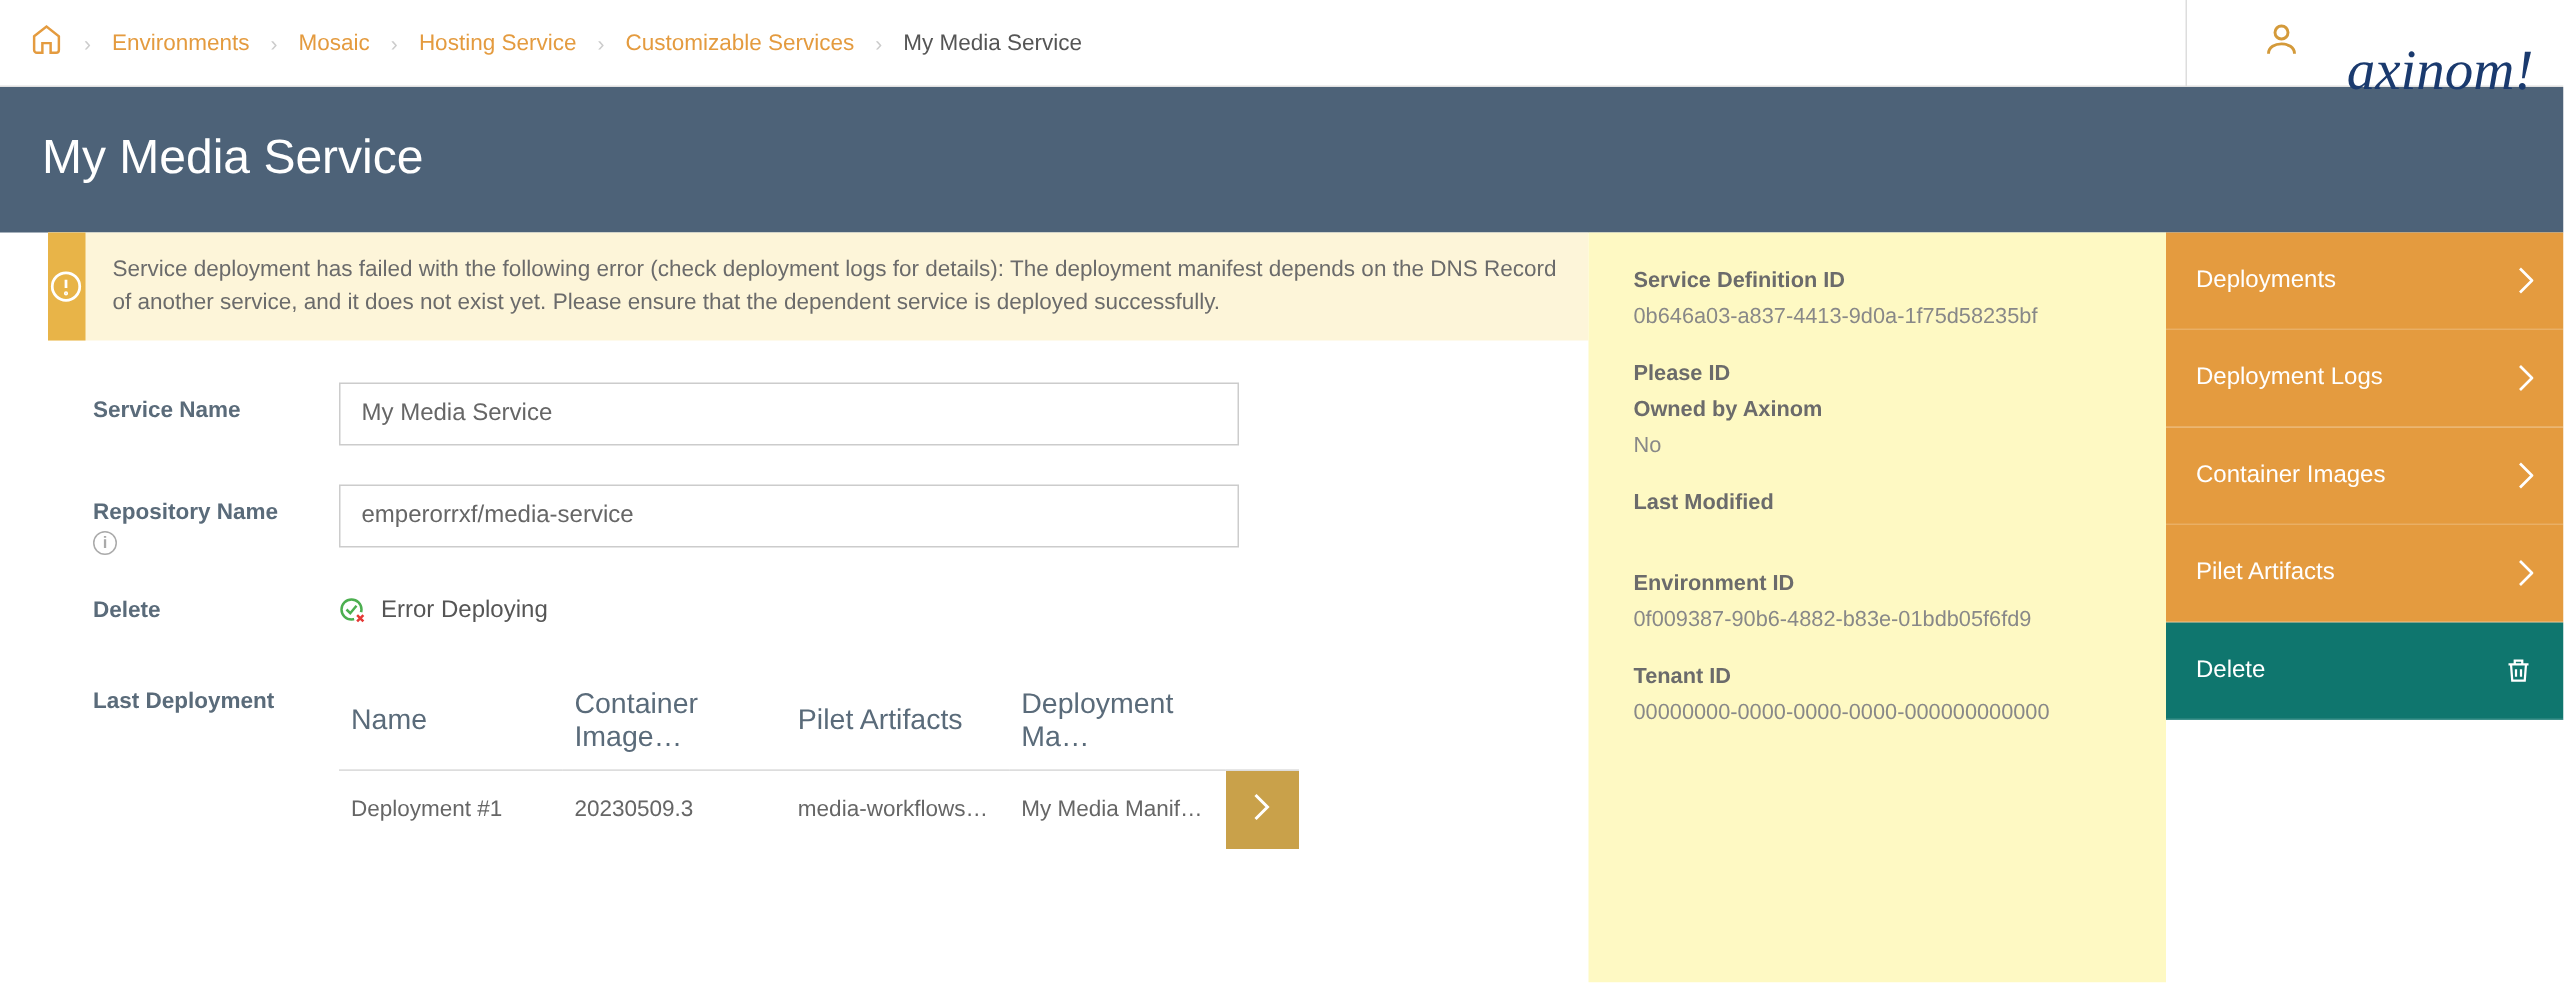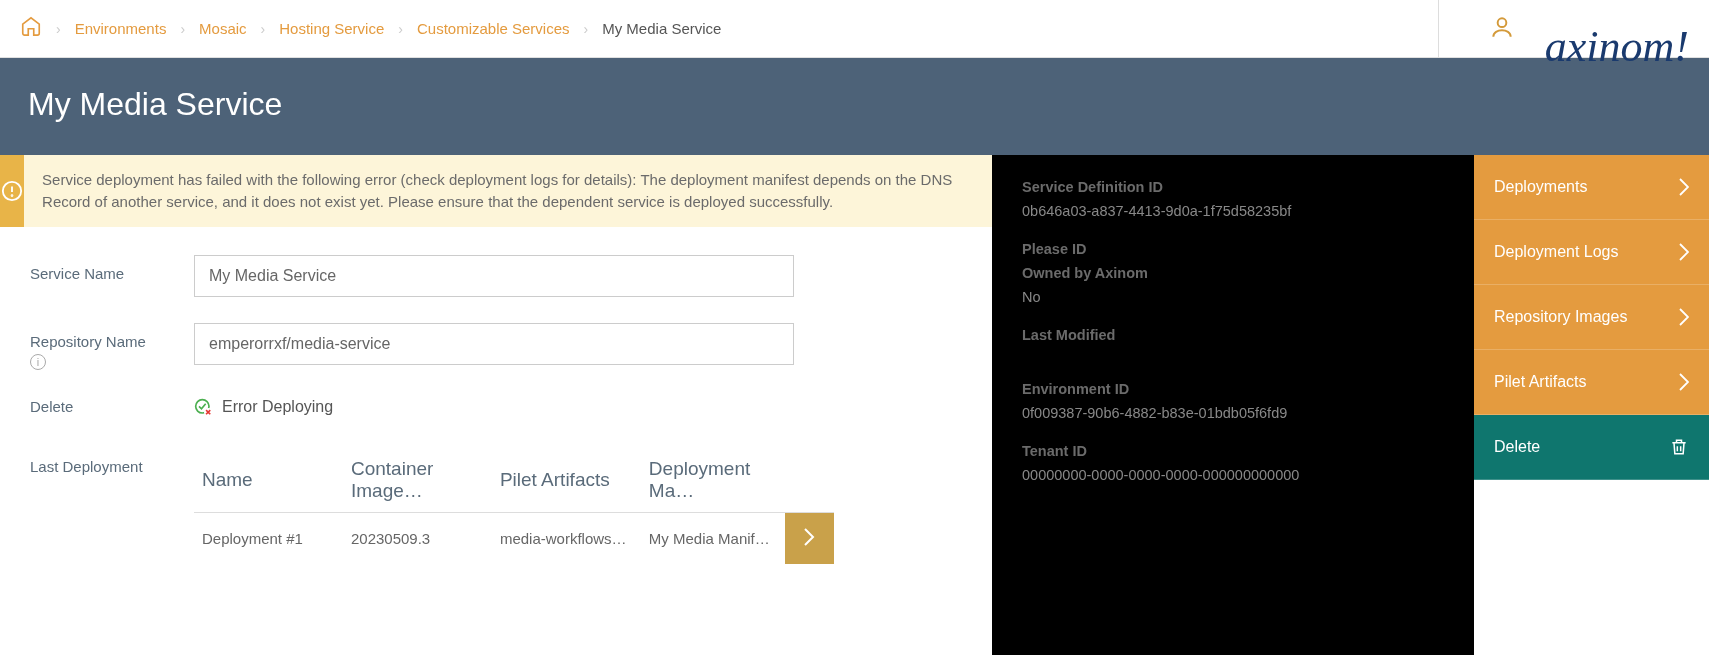--- a/index.html
+++ b/index.html
@@ -7,37 +7,37 @@
     
     .top-bar { display: flex; align-items: center; justify-content: space-between; padding: 0 20px; height: 58px; border-bottom: 1px solid #e0e0e0; }
     .breadcrumb { display: flex; align-items: center; gap: 14px; }
     .breadcrumb a { color: #e49b3f; text-decoration: none; font-size: 15px; }
     .breadcrumb .current { color: #555; font-size: 15px; }
     .breadcrumb .sep { color: #ccc; font-size: 14px; }
     .home-icon { color: #e49b3f; font-size: 20px; }
     .right-icons { display: flex; align-items: center; gap: 30px; }
     .user-icon { color: #d49a3a; }
     .divider { width: 1px; height: 58px; background: #ddd; margin-right: 20px; }
-    .logo { font-family: 'Brush Script MT', cursive; font-size: 44px; color: #1a3a6e; font-style: italic; font-weight: 500; margin-top: 36px; }
+    .logo { font-family: 'Brush Script MT', cursive; font-size: 38px; color: #1a3a6e; font-style: italic; font-weight: 500; margin-top: 36px; }
     
     .page-header { background: #4d6278; padding: 28px 28px 32px; }
     .page-header h1 { color: #fff; font-size: 32px; font-weight: 400; }
     
-    .main-layout { display: flex; min-height: 500px; }
+    .main-layout { display: flex; min-height: 500px; padding-left: 32px; }
     .left-col { flex: 1; }
-    .mid-col { width: 482px; background: #000000; padding: 24px 30px; }
-    .right-col { width: 235px; }
+    .mid-col { width: 385px; background: #fef9c3; padding: 24px 30px; }
+    .right-col { width: 265px; }
     
     .alert { display: flex; background: #fdf5d9; }
     .alert-badge { width: 44px; background: #e8b448; display: flex; align-items: center; justify-content: center; color: #fff; }
     .alert-text { padding: 14px 18px; color: #6b6b6b; line-height: 1.45; font-size: 15px; }
     
     .form { padding: 28px 30px; }
     .form-row { display: flex; align-items: flex-start; margin-bottom: 26px; }
-    .form-label { width: 164px; color: #5a6b7a; font-weight: 400; font-size: 15px; padding-top: 10px; }
+    .form-label { width: 164px; color: #5a6b7a; font-weight: 700; font-size: 15px; padding-top: 10px; }
     .form-input { flex: 1; max-width: 600px; border: 1px solid #ccc; padding: 11px 14px; font-size: 16px; color: #666; }
     .info-ic { display: inline-block; width: 16px; height: 16px; border: 1.5px solid #aaa; border-radius: 50%; font-size: 11px; text-align: center; line-height: 14px; color: #aaa; margin-top: 4px; }
     
     .status-val { display: flex; align-items: flex-start; gap: 8px; color: #555; padding-top: 2px; }
     
     .table { width: 100%; max-width: 640px; border-collapse: collapse; }
     .table th { text-align: left; padding: 10px 8px; color: #5a6b7a; font-weight: 500; font-size: 19px; border-bottom: 1px solid #ddd; }
     .table td { padding: 14px 8px; color: #666; font-size: 15px; white-space: nowrap; overflow: hidden; text-overflow: ellipsis; }
     .row-action { background: #c9a14a; width: 48px; text-align: center; cursor: pointer; }
     
@@ -186,21 +186,21 @@
           <path d="M1 1l8 8-8 8" fill="none" stroke="#fff" stroke-width="1.8"></path>
         </svg>
     </div>
     <div class="action-item">
       <span>Deployment Logs</span>
       <svg width="10" height="18" viewBox="0 0 10 18">
           <path d="M1 1l8 8-8 8" fill="none" stroke="#fff" stroke-width="1.8"></path>
         </svg>
     </div>
     <div class="action-item">
-      <span>Repository Images</span>
+      <span>Container Images</span>
       <svg width="10" height="18" viewBox="0 0 10 18">
           <path d="M1 1l8 8-8 8" fill="none" stroke="#fff" stroke-width="1.8"></path>
         </svg>
     </div>
     <div class="action-item">
       <span>Pilet Artifacts</span>
       <svg width="10" height="18" viewBox="0 0 10 18">
           <path d="M1 1l8 8-8 8" fill="none" stroke="#fff" stroke-width="1.8"></path>
         </svg>
     </div>

